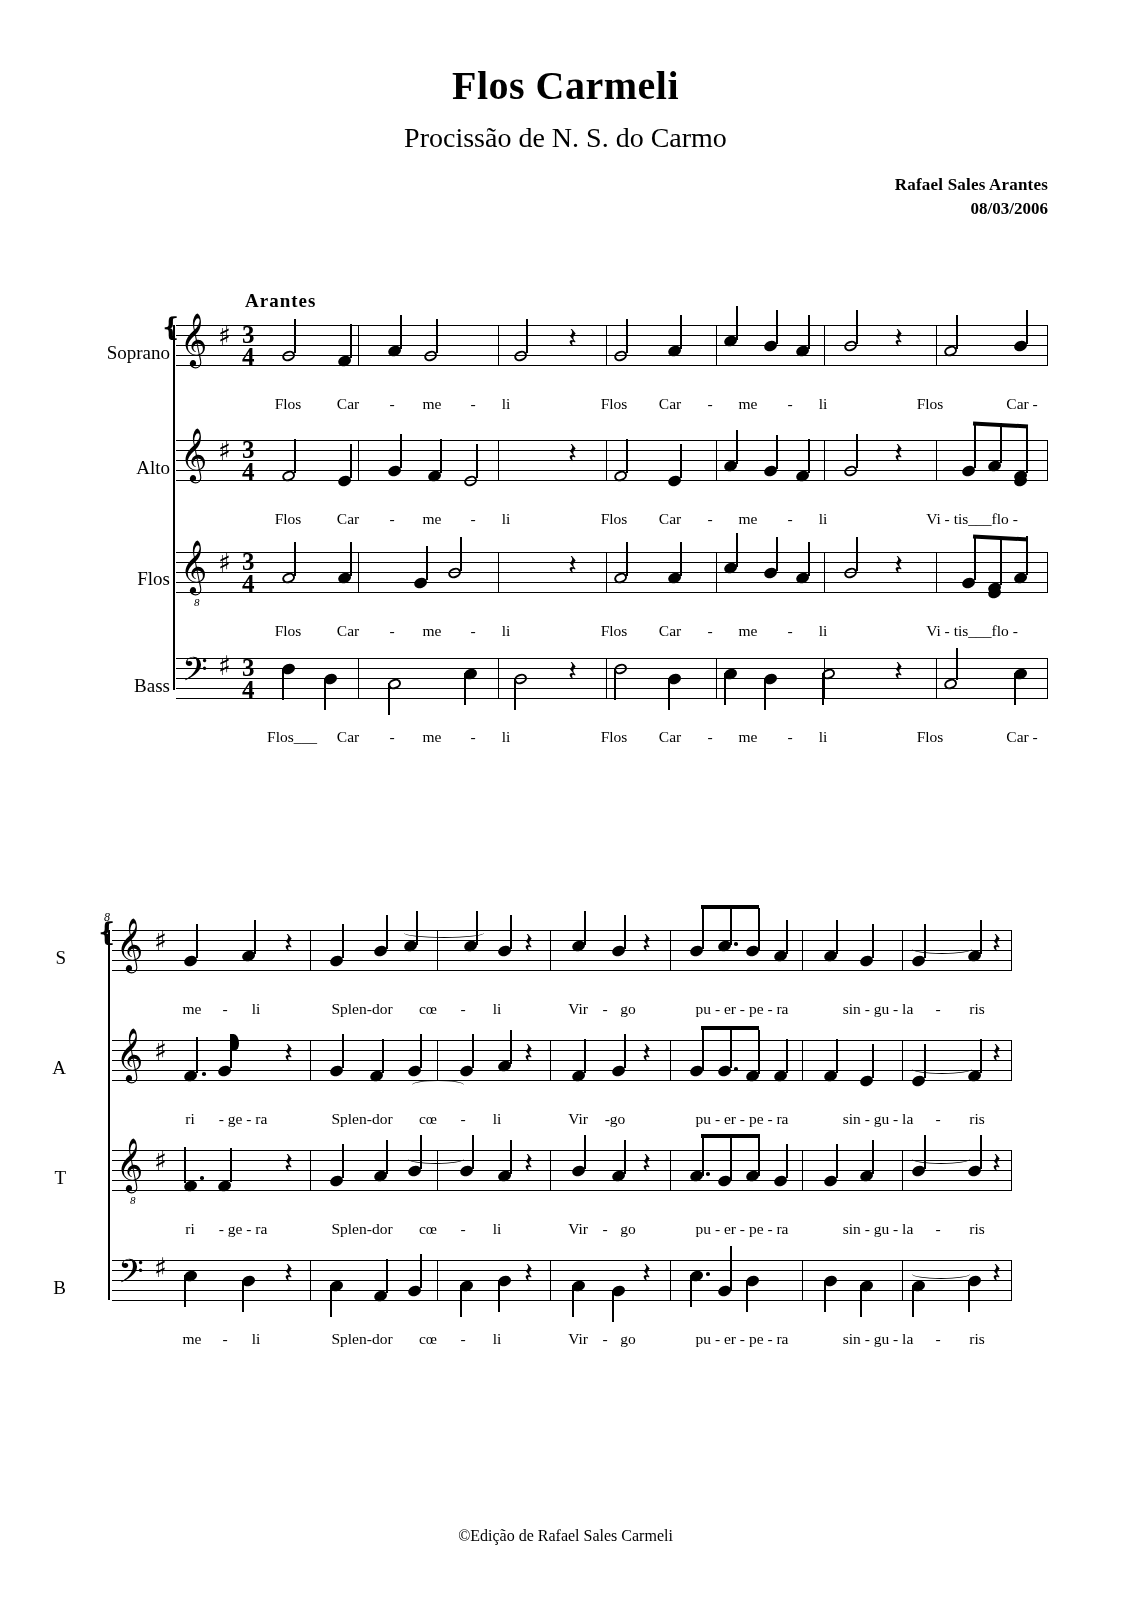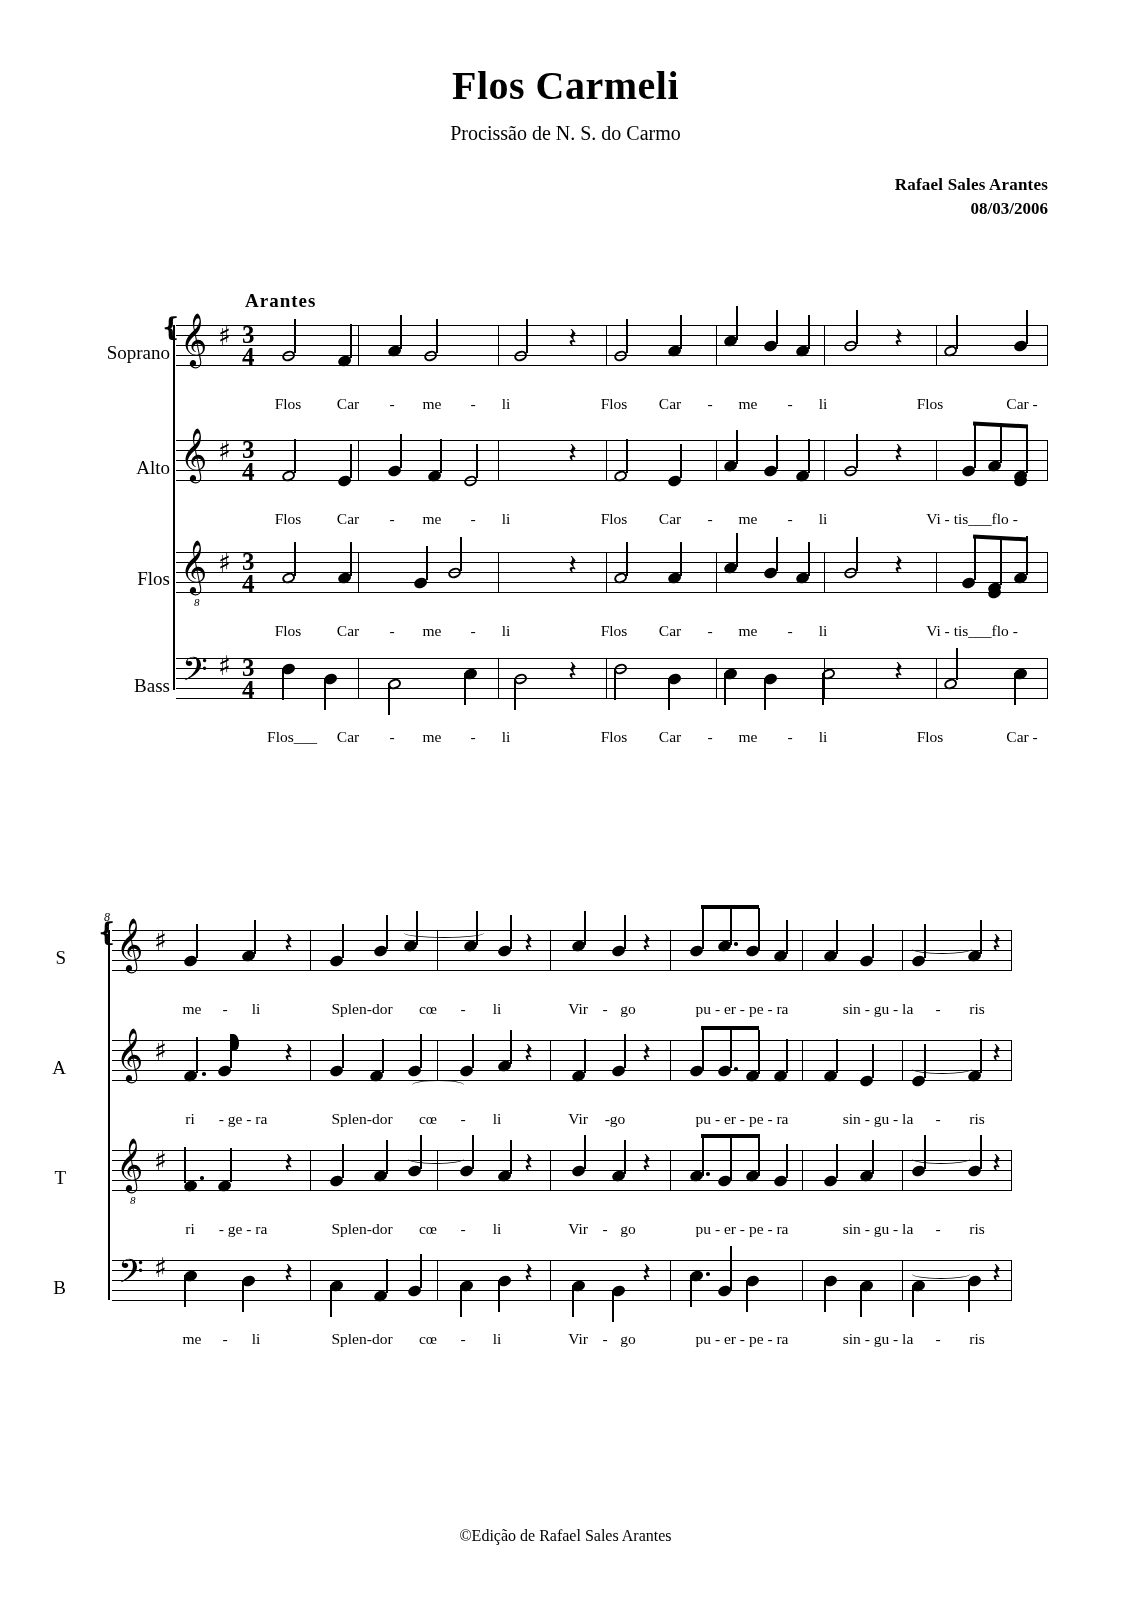--- a/index.html
+++ b/index.html
@@ -30,21 +30,21 @@
     font-size: 40px;
     font-weight: bold;
     letter-spacing: 0.5px;
   }
   .subtitle {
     position: absolute;
     top: 122px;
     left: 0;
     width: 1131px;
     text-align: center;
-    font-size: 20px;
+    font-size: 28px;
   }
   .composer {
     position: absolute;
     top: 175px;
     right: 83px;
     text-align: right;
     font-size: 17px;
     font-weight: bold;
     letter-spacing: 0.2px;
   }
@@ -803,14 +803,14 @@
         <div class="lyric" style="left: 578px; top: 430px;">Vir</div>
         <div class="lyric" style="left: 605px; top: 430px;">-</div>
         <div class="lyric" style="left: 628px; top: 430px;">go</div>
         <div class="lyric" style="left: 742px; top: 430px;">pu - er - pe - ra</div>
         <div class="lyric" style="left: 878px; top: 430px;">sin - gu - la</div>
         <div class="lyric" style="left: 938px; top: 430px;">-</div>
         <div class="lyric" style="left: 977px; top: 430px;">ris</div>
       </div>
   </div>
 
-  <div class="footer">©Edição de Rafael Sales Arantes</div>
+  <div class="footer">©Edição de Rafael Sales Carmeli</div>
 </div>
 
 </body></html>

